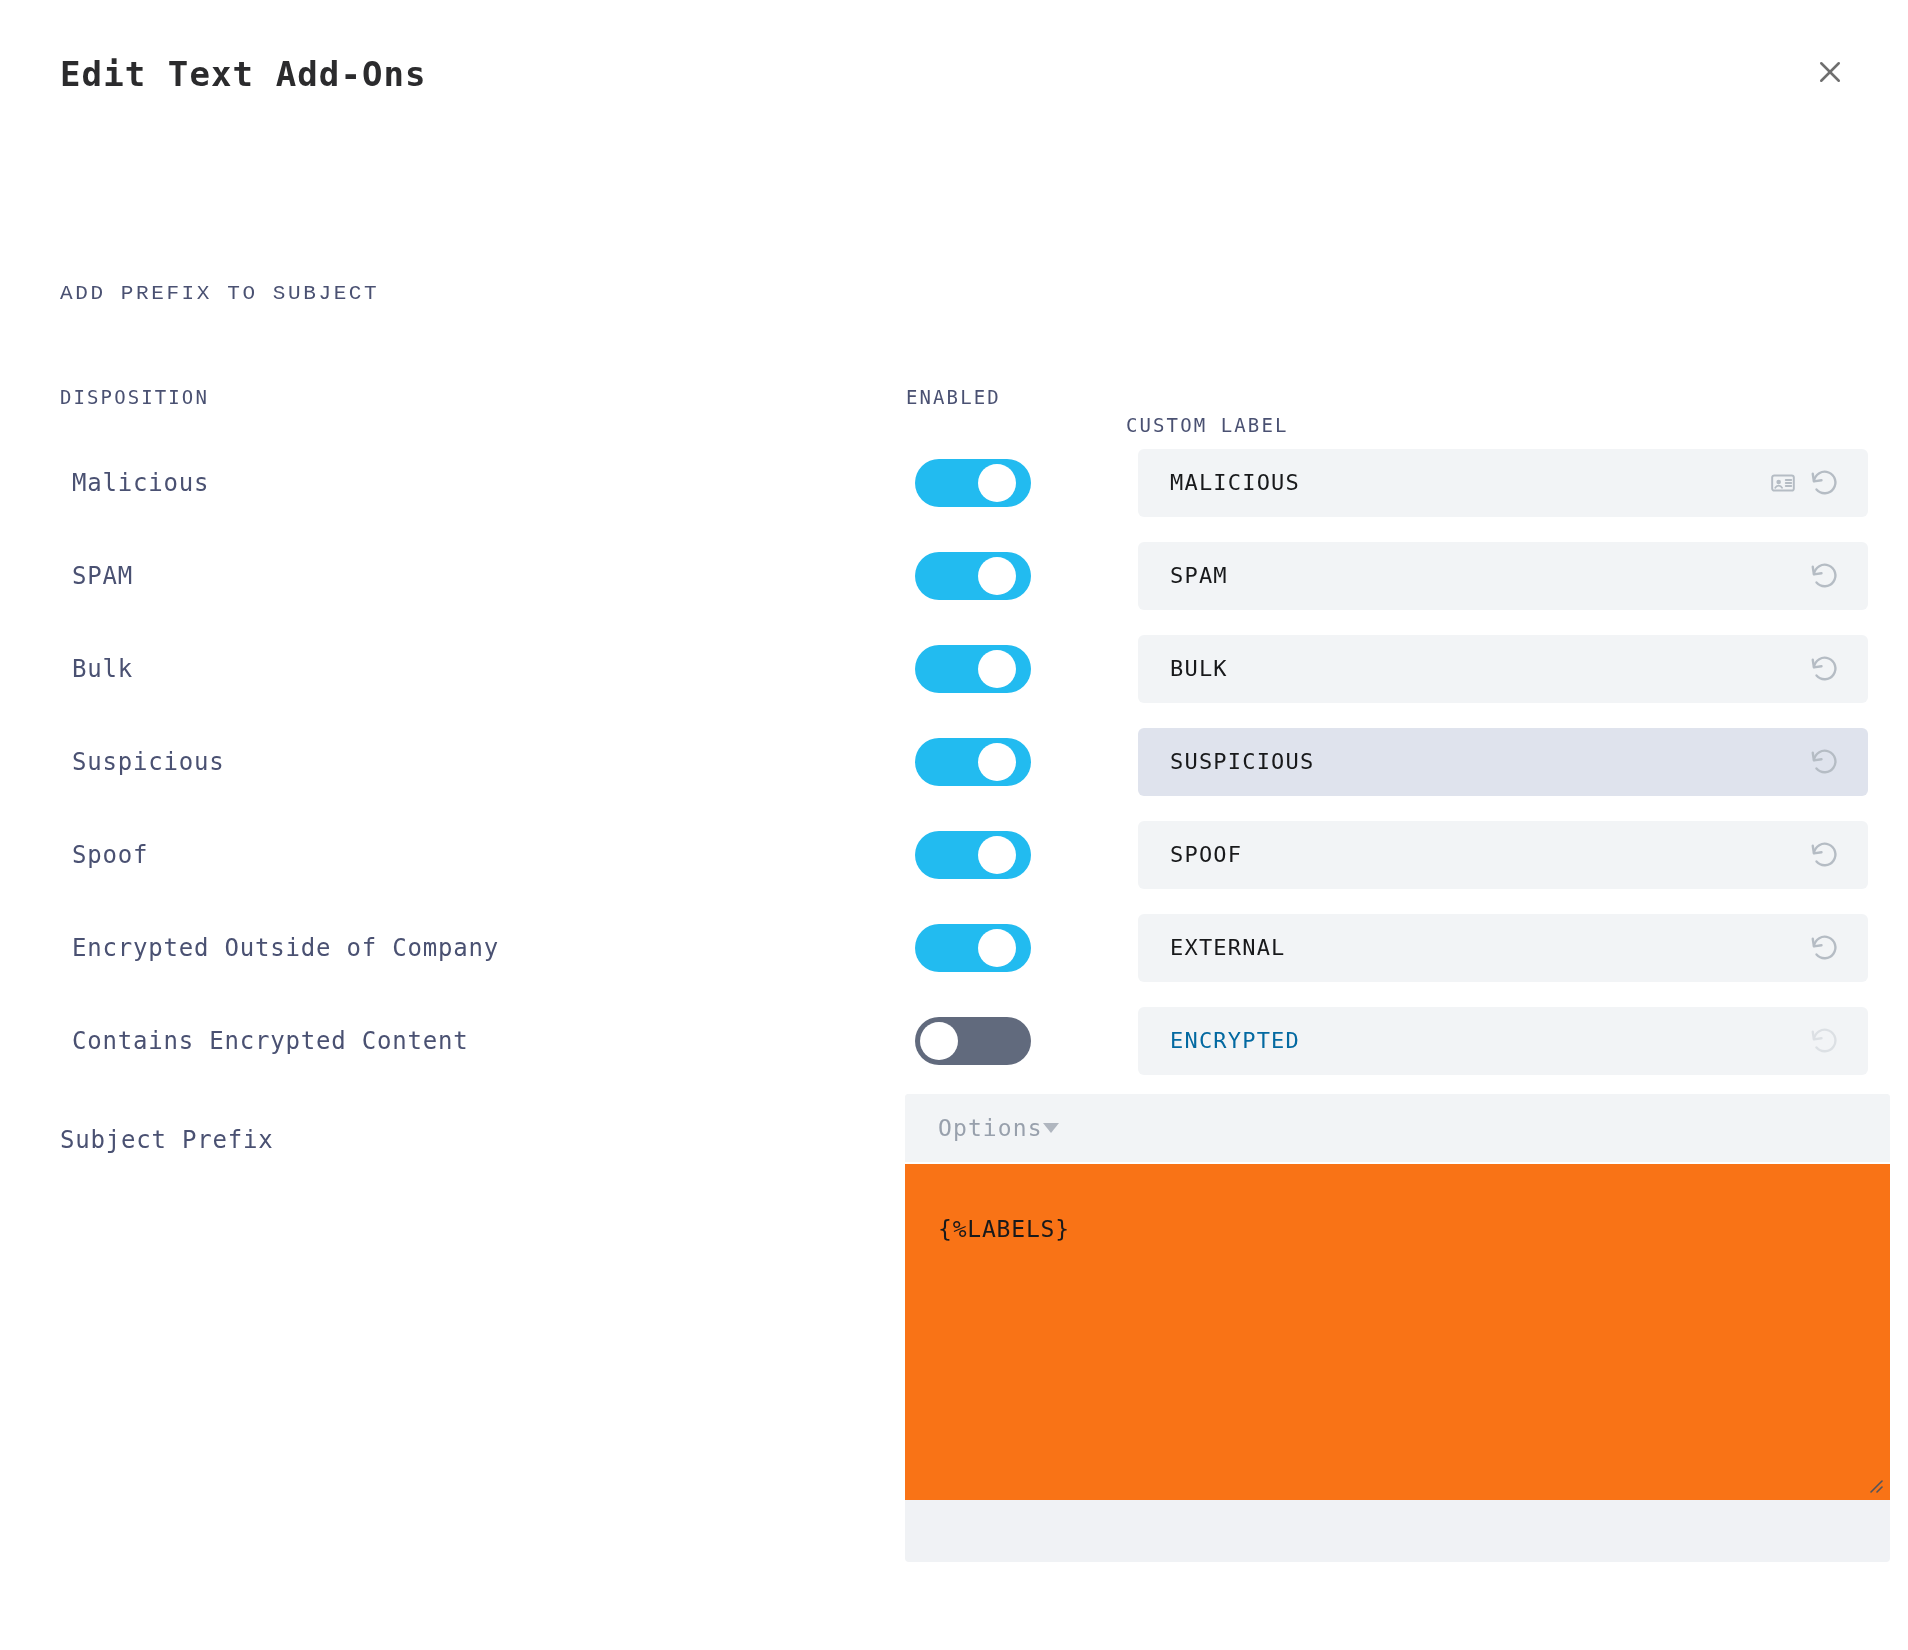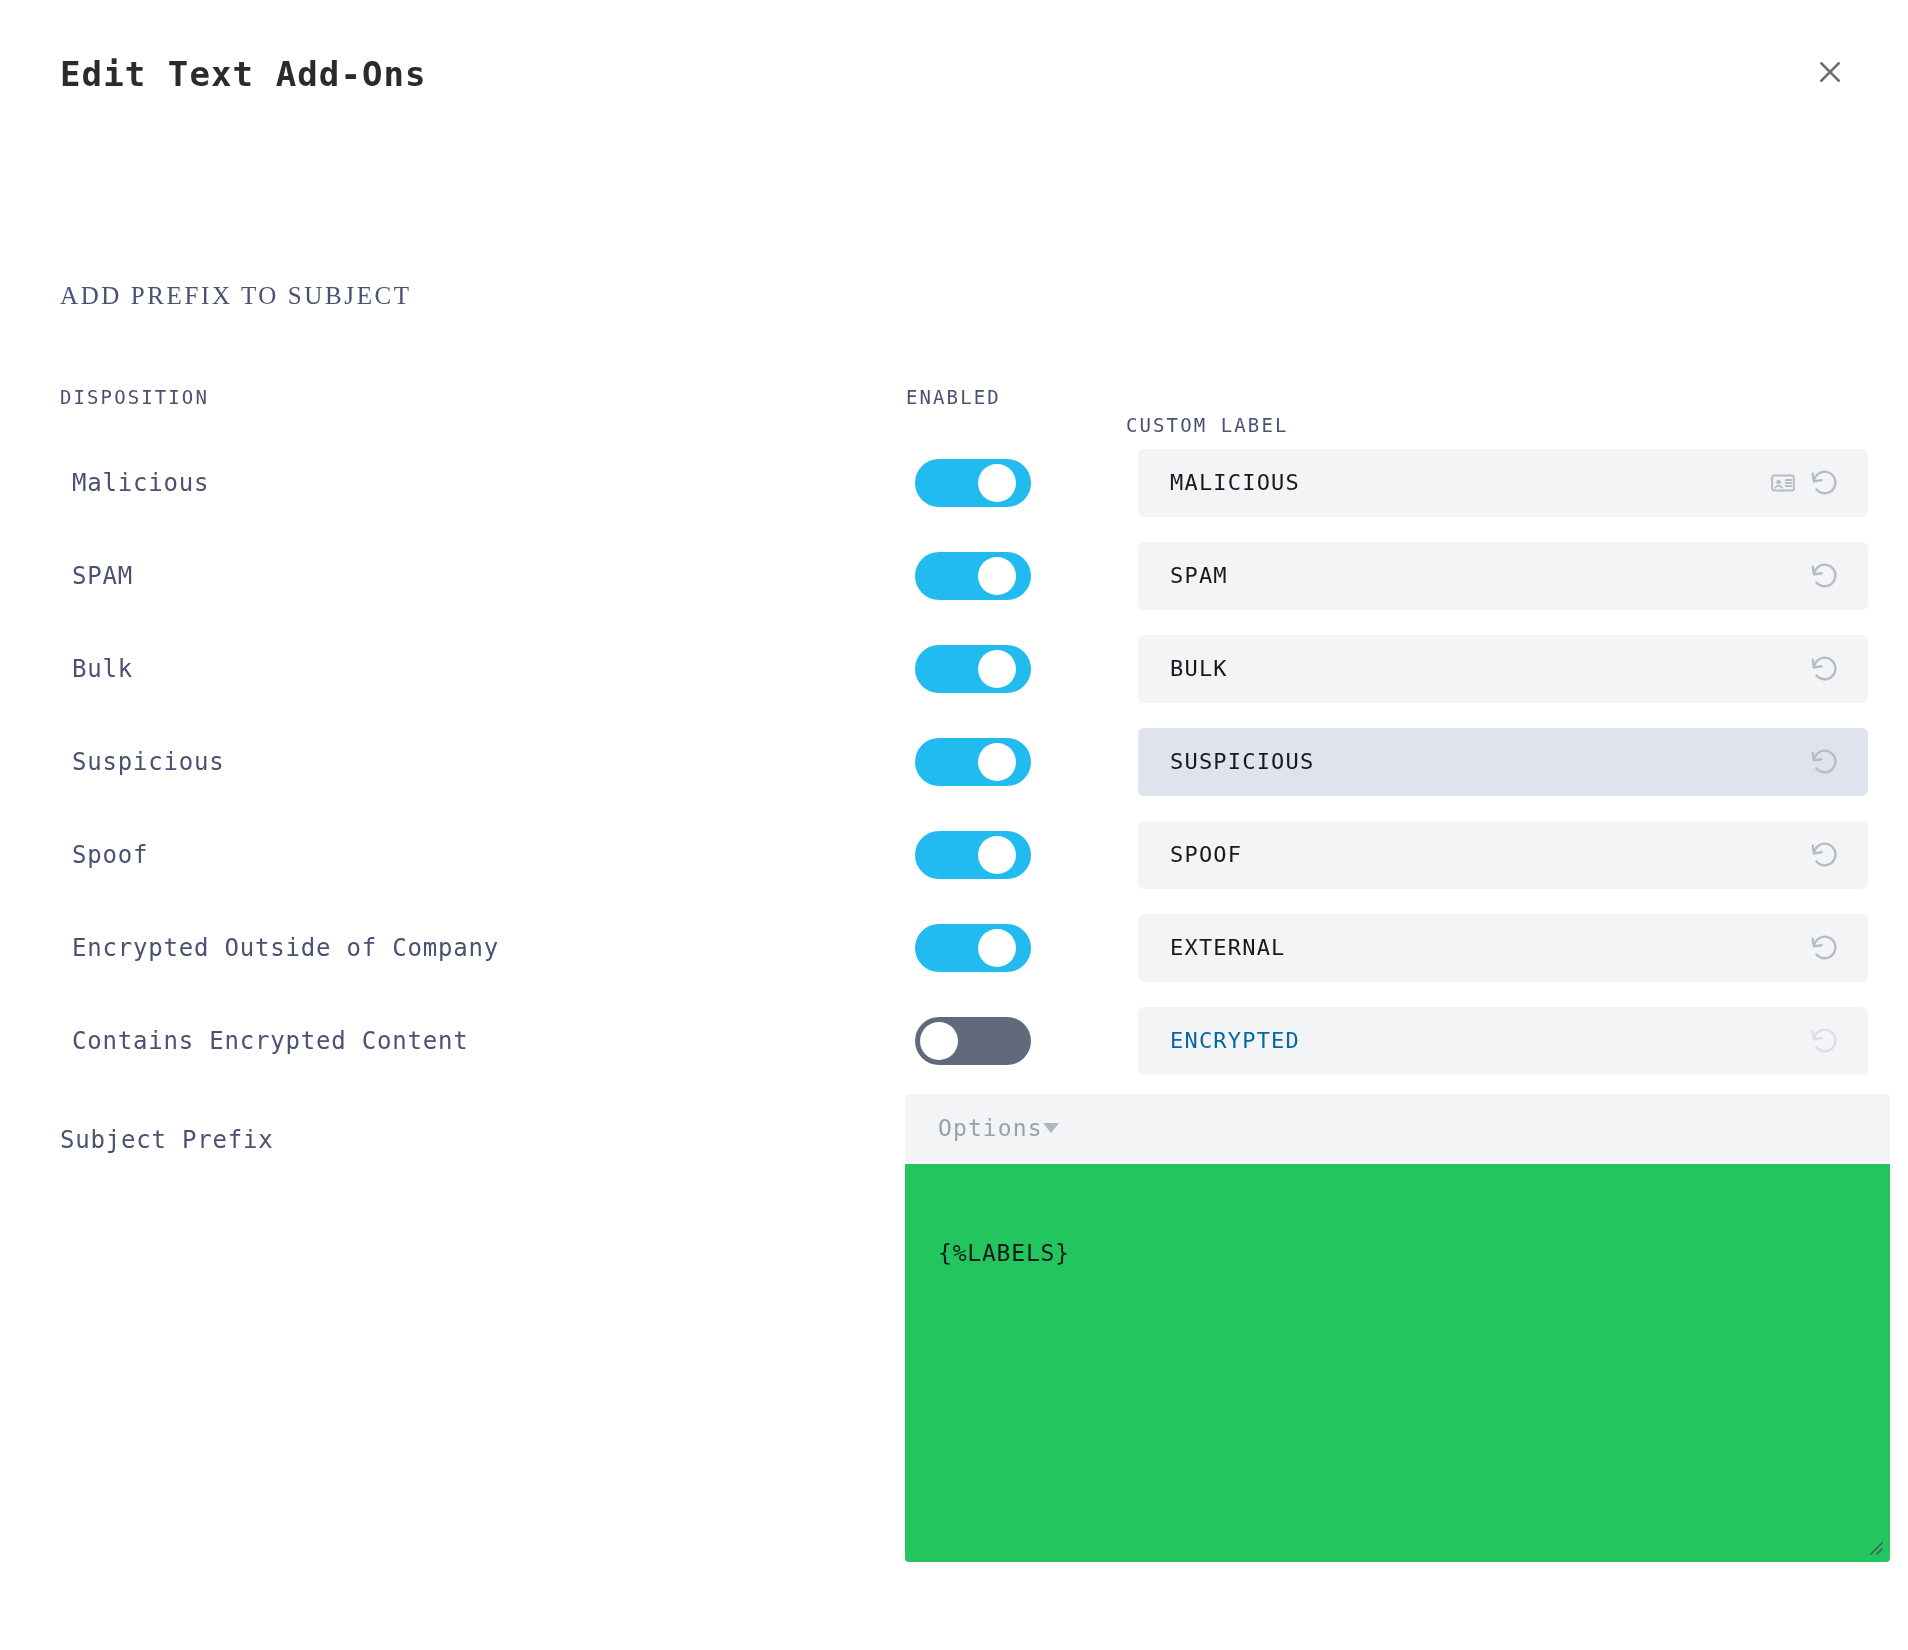--- a/index.html
+++ b/index.html
@@ -52,22 +52,22 @@
     background: transparent;
     border: none;
   }
   .close-button svg { display: block; }
 
   
   .section-header {
     position: absolute;
     top: 282px;
     left: 60px;
-    font-family: Liberation Serif, serif;
-    font-size: 25px;
+    font-family: Liberation Mono, monospace;
+    font-size: 21px;
     letter-spacing: 2.6px;
     color: #4a5172;
     white-space: nowrap;
   }
 
   
   .table {
     position: absolute;
     top: 386px;
     left: 0;
@@ -224,23 +224,23 @@
   }
   .caret-down {
     width: 0; height: 0;
     border-left: 8px solid transparent;
     border-right: 8px solid transparent;
     border-top: 10px solid #b0b6bf;
   }
 
   .editor-body {
     position: relative;
-    height: 398px;
-    background: #22c55e;
-    padding: 76px 0 0 33px;
+    height: 336px;
+    background: #f97316;
+    padding: 52px 0 0 33px;
     cursor: text;
   }
   .editor-text {
     font-family: "DejaVu Sans Mono", "Liberation Mono", monospace;
     font-size: 23px;
     letter-spacing: 0.8px;
     color: #18191b;
     white-space: pre-wrap;
   }
 

